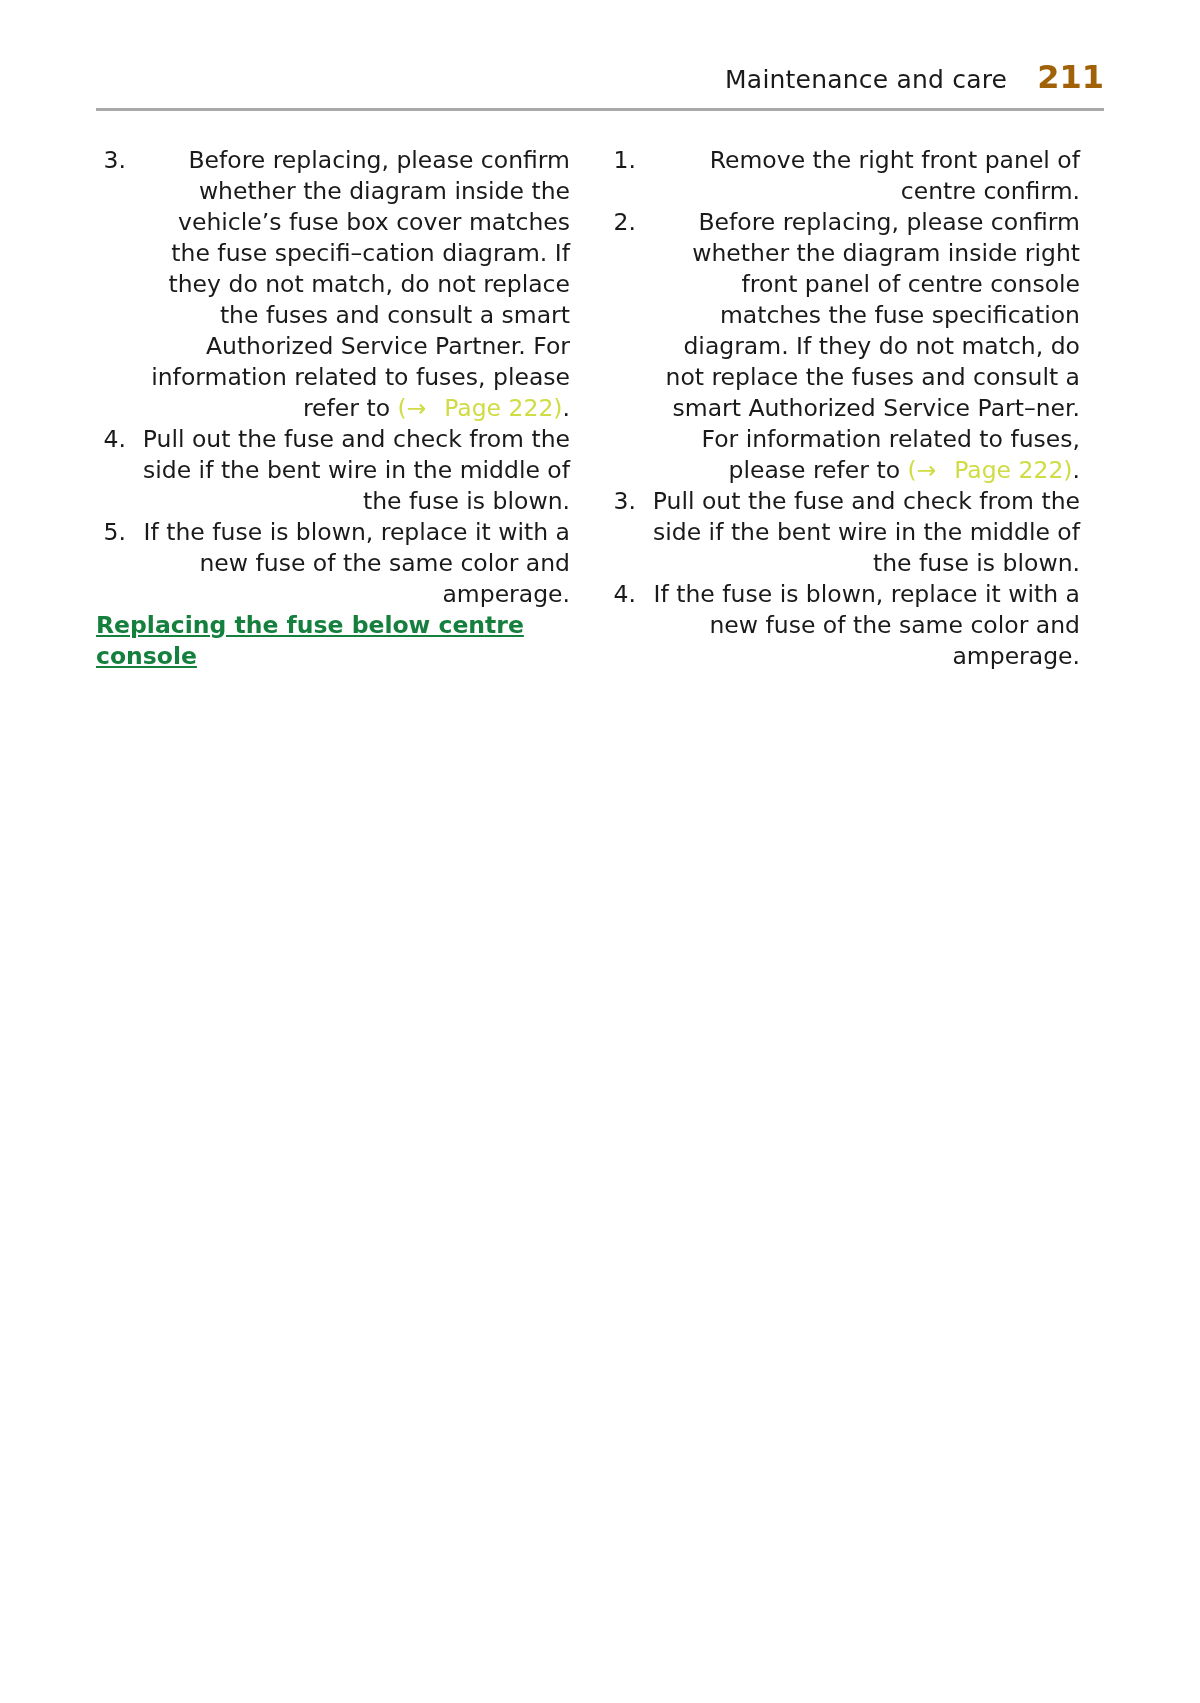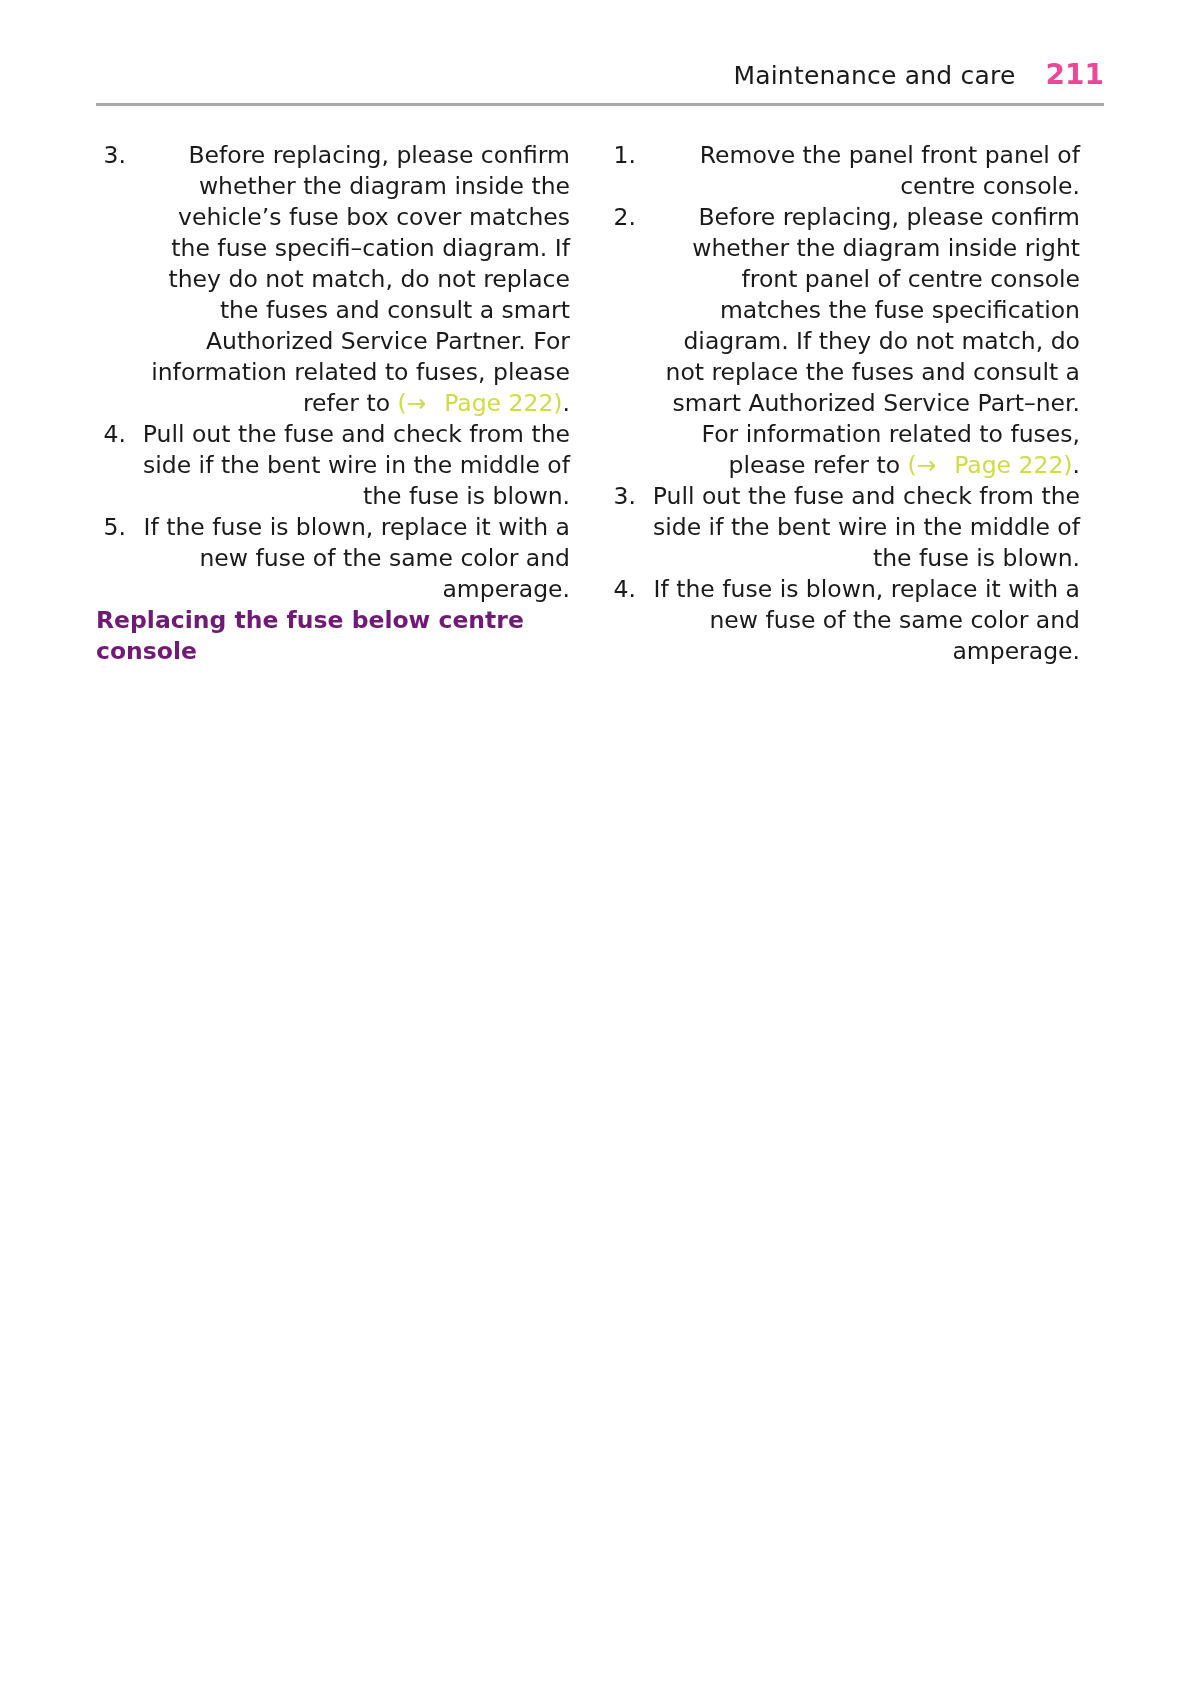--- a/index.html
+++ b/index.html
@@ -34,23 +34,23 @@
     gap: 30px;
   }
   .header-title {
     font-size: 25px;
     font-weight: 400;
     letter-spacing: 0.2px;
     color: #1a1a1a;
     white-space: nowrap;
   }
   .header-pagenum {
-    font-size: 28px;
+    font-size: 32px;
     font-weight: 700;
-    color: #ec4899;
+    color: #a16207;
     min-width: 48px;
     text-align: right;
     font-family: "DejaVu Sans", "Liberation Sans", sans-serif;
   }
   .header-rule {
     margin-top: 12px;
     height: 3px;
     background: #a9a9a9;
     width: 100%;
   }
@@ -102,23 +102,24 @@
     white-space: nowrap;
   }
   .xref .arrow {
     letter-spacing: 0.12em;
   }
 
   .subheading {
     font-size: 23.5px;
     line-height: 31px;
     font-weight: 700;
-    color: #701a75;
+    color: #15803d;
     margin: 0;
     padding: 0;
+    text-decoration: underline;
   }
 </style>
 </head>
 <body>
 
 <div class="page">
 
   <div class="page-header">
     <span class="header-title">Maintenance and care</span>
     <span class="header-pagenum">211</span>
@@ -142,21 +143,21 @@
             <span class="step-text"><span>If the fuse is blown, replace it with a new fuse of the same color and amperage.</span></span>
           </li>
         </ol>
       <p class="subheading">Replacing the fuse below centre console</p>
     </div>
 
     <div class="column">
       <ol class="steps" id="right-steps">
           <li>
             <span class="step-num">1.</span>
-            <span class="step-text"><span>Remove the panel front panel of centre console.</span></span>
+            <span class="step-text"><span>Remove the right front panel of centre confirm.</span></span>
           </li>
           <li>
             <span class="step-num">2.</span>
             <span class="step-text"><span>Before replacing, please confirm whether the diagram inside right front panel of centre console matches the fuse specification diagram. If they do not match, do not replace the fuses and consult a smart Authorized Service Part–ner. For information related to fuses, please refer to </span><span class="xref" style="color: rgb(207, 220, 67);"><span>(</span><span class="arrow">→</span><span>&nbsp;&nbsp;Page 222</span><span>)</span></span><span>.</span></span>
           </li>
           <li>
             <span class="step-num">3.</span>
             <span class="step-text"><span>Pull out the fuse and check from the side if the bent wire in the middle of the fuse is blown.</span></span>
           </li>
           <li>

